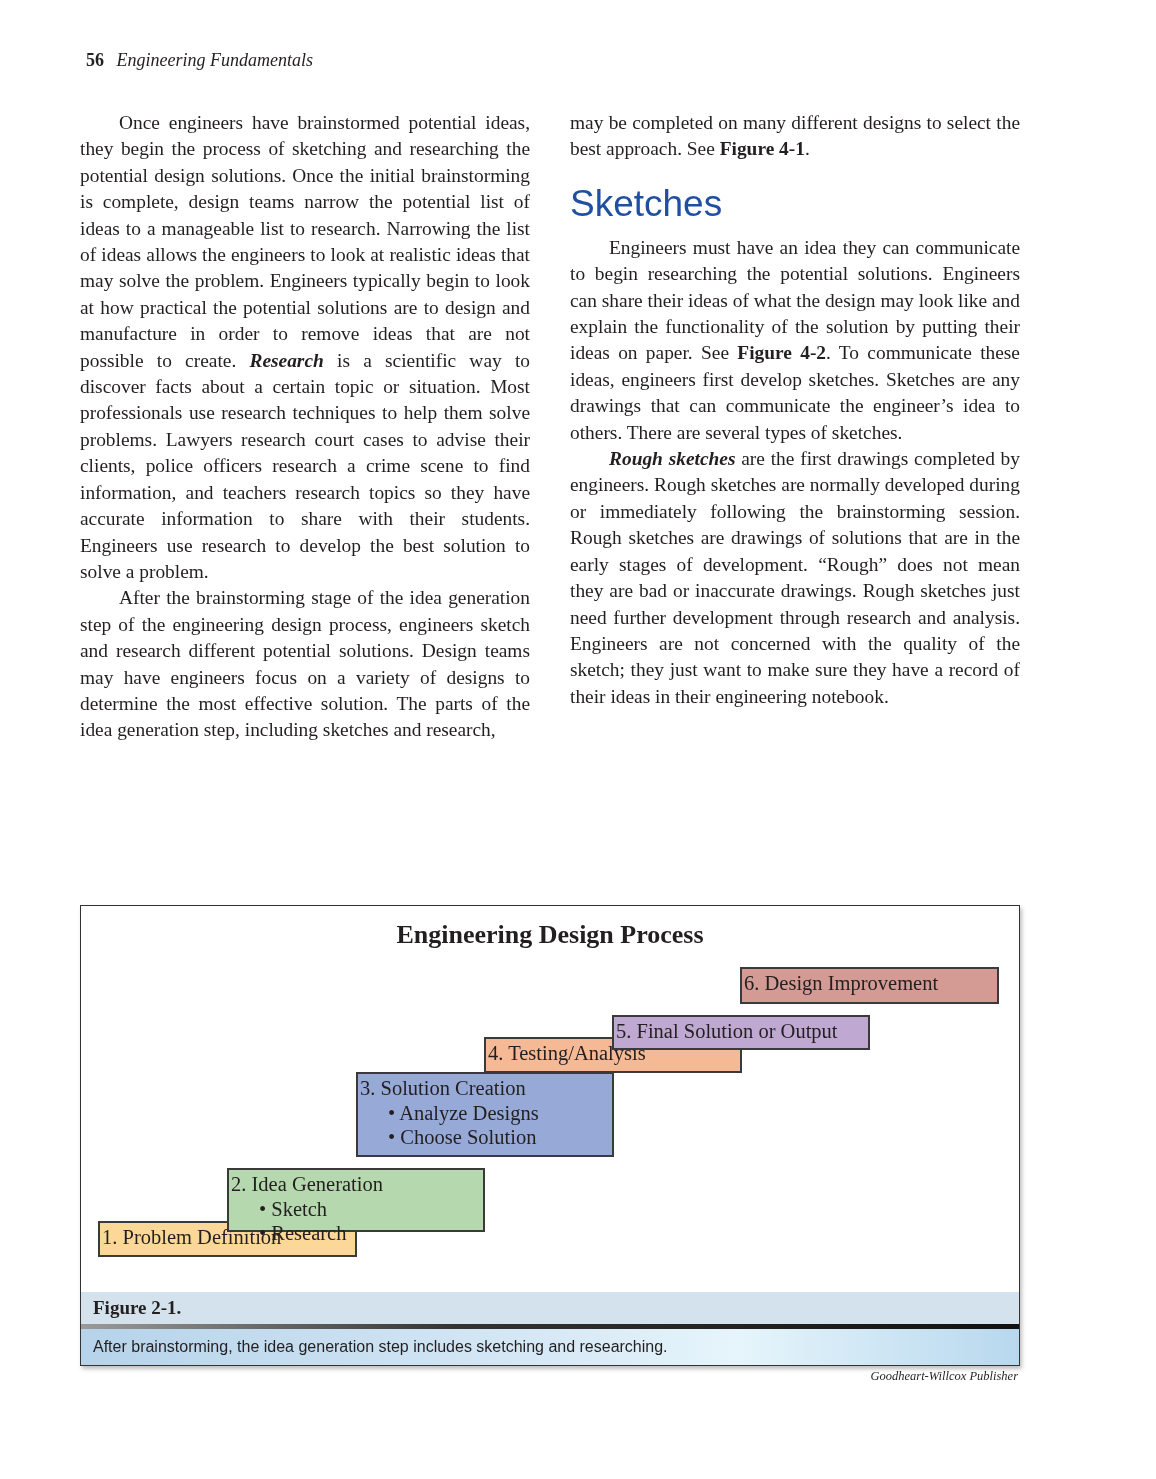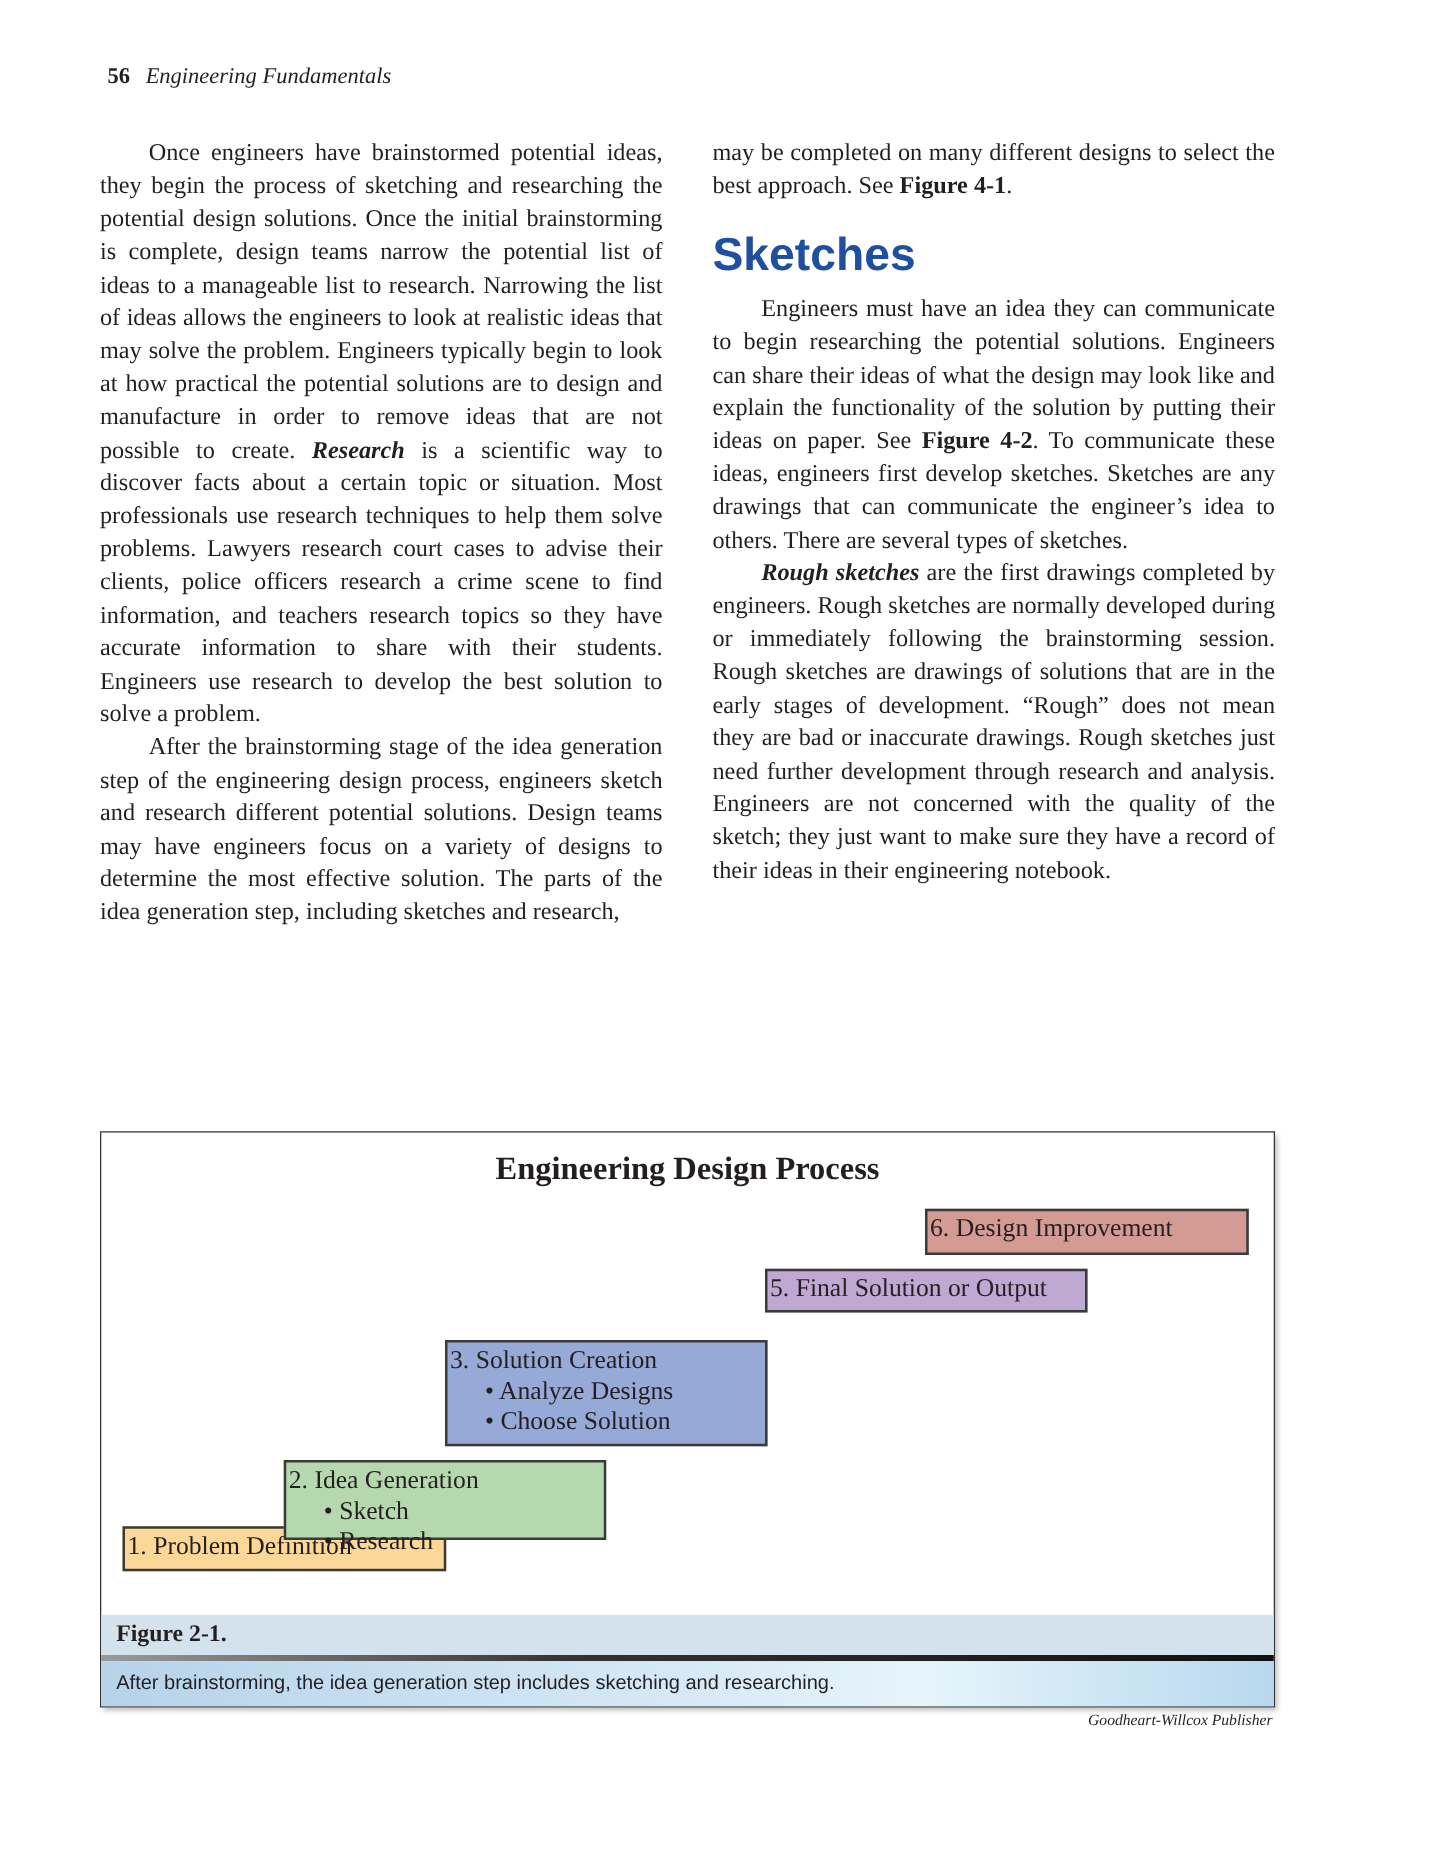--- a/index.html
+++ b/index.html
@@ -8,21 +8,21 @@
   .running-head { position: absolute; left: 86px; top: 50px; font-size: 18px;
                   font-family: "Liberation Serif", serif; }
   .running-head .pnum { font-weight: bold; margin-right: 8px; }
   .running-head .ptitle { font-style: italic; }
   .col { position: absolute; top: 110px; width: 450px; font-size: 19.4px; line-height: 26.4px;
          font-family: "Liberation Serif", serif; }
   .col.left { left: 80px; }
   .col.right { left: 570px; }
   .col p { margin: 0; text-align: justify; }
   .col p.indent { text-indent: 39px; }
-  .col .heading { font-family: "Liberation Sans", sans-serif; font-weight: bold; color: #1f4fa0;
+  .col .heading { font-family: "Liberation Sans", sans-serif; font-weight: normal; color: #1f4fa0;
                   font-size: 37px; line-height: 42px; margin: 20px 0 10px 0; }
   .kw { font-weight: bold; font-style: italic; }
   .fig-ref { font-weight: bold; }
 
   .figure { position: absolute; left: 80px; top: 905px; width: 938px; height: 459px;
             border: 1px solid #333; background: #ffffff; box-shadow: 2px 3px 4px rgba(0,0,0,0.25); }
   .fig-title { position: absolute; left: 0; right: 0; top: 14px; text-align: center;
                font-family: "Liberation Serif", serif; font-weight: bold; font-size: 26px; color: #231f20; }
   .step { position: absolute; border: 2px solid #3a3a3a; box-sizing: border-box;
           font-family: "Liberation Serif", serif; font-size: 20.5px; line-height: 24.5px;
@@ -76,20 +76,23 @@
   <div class="step s2">
     <div>2.  Idea Generation</div>
     <div class="bullet">•  Sketch</div>
     <div class="bullet">•  Research</div>
   </div>
   <div class="step s3">
     <div>3.  Solution Creation</div>
     <div class="bullet">•  Analyze Designs</div>
     <div class="bullet">•  Choose Solution</div>
   </div>
+  <div class="step s4">
+    <div>4.  Testing/Analysis</div>
+  </div>
   <div class="step s5">
     <div>5.  Final Solution or Output</div>
   </div>
   <div class="step s6">
     <div>6.  Design Improvement</div>
   </div>
 
   <div class="cap-label">Figure 2-1.</div>
   <div class="cap-rule"></div>
   <div class="cap-text">After brainstorming, the idea generation step includes sketching and researching.</div>

